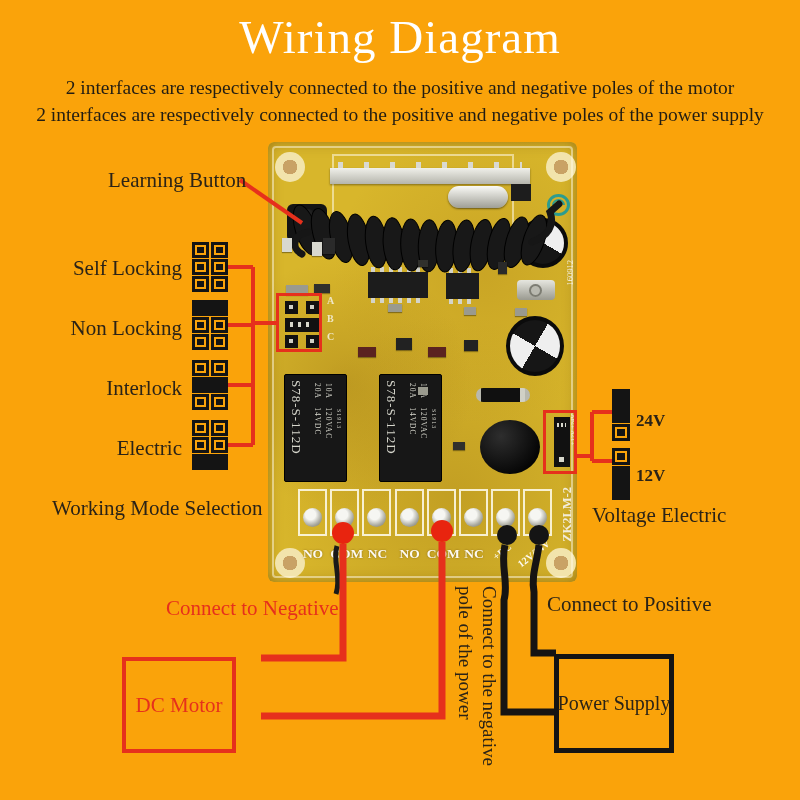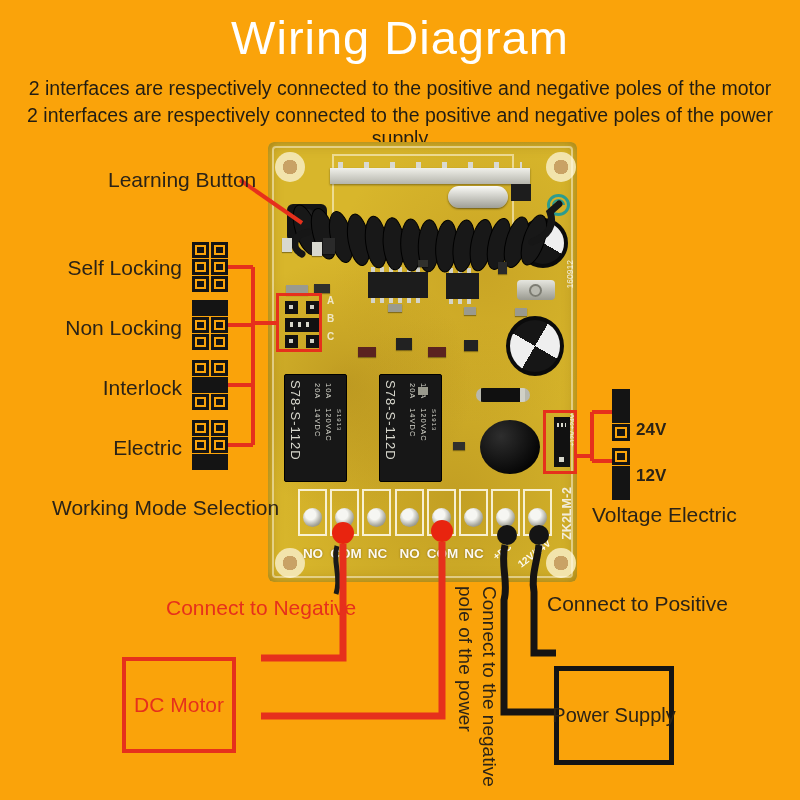--- a/index.html
+++ b/index.html
@@ -1,38 +1,38 @@
 <!DOCTYPE html>
 <html><head>
 <meta charset="utf-8">
 <style>
   html,body{margin:0;padding:0;background:#888;}
   #stage{position:relative;width:800px;height:800px;overflow:hidden;
-         background:#FAA30A;font-family:Liberation Sans, sans-serif;}
+         background:#FAA30A;font-family:Liberation Serif, serif;}
   #stage *{box-sizing:border-box;}
   .abs{position:absolute;}
 
   
   .title{left:0;top:10px;width:800px;text-align:center;color:#fff;
          font-size:47px;font-weight:500;letter-spacing:1px;}
   .sub{left:0;width:800px;text-align:center;color:#221d13;font-size:19.5px;}
   .sub1{top:77px;} .sub2{top:104px;}
 
   
   .lbl{color:#2b2317;font-size:21px;white-space:nowrap;z-index:6;}
   .red{color:#E6301C;}
   .rlabel{width:146px;text-align:right;}
   .bold17{font-size:17px;font-weight:bold;}
   .vert{writing-mode:vertical-rl;white-space:nowrap;}
   .lines20{font-size:20px;line-height:21.5px;white-space:nowrap;}
 
   
   .annbox{display:flex;align-items:center;justify-content:center;z-index:6;background:transparent;}
   .dcbox{left:122px;top:657px;width:114px;height:96px;border:4px solid #E6301C;}
-  .psbox{left:554px;top:654px;width:120px;height:99px;border:5px solid #141414;margin-top:12px;}
+  .psbox{left:554px;top:654px;width:120px;height:99px;border:5px solid #141414;}
 
   
   .mode-icon{width:36px;display:flex;flex-direction:column;gap:1px;z-index:6;}
   .mrow{height:16px;display:flex;gap:2px;}
   .mrow.cap{background:#141414;}
   .mcell{flex:1;background:#141414;position:relative;}
   .mcell span{position:absolute;inset:3px;border:2.5px solid #FAA30A;background:#141414;}
   .volt-icon{width:18px;display:flex;flex-direction:column;gap:1px;z-index:6;}
   .vcap{height:34px;background:#141414;}
   .vopen{height:17px;background:#141414;position:relative;}
@@ -343,21 +343,21 @@
       <div class="vopen">
         <span></span>
       </div>
     </div>
   <div class="abs volt-icon" style="left:612px;top:448px">
       <div class="vopen">
         <span></span>
       </div>
       <div class="vcap"></div>
     </div>
-  <div class="abs lbl bold17" style="left:636px;top:420px">24V</div>
+  <div class="abs lbl bold17" style="left:636px;top:411px">24V</div>
   <div class="abs lbl bold17" style="left:636px;top:466px">12V</div>
   <div class="abs lbl" style="left:592px;top:503px">Voltage Electric</div>
 
   <div class="abs lbl red" style="left:166px;top:596px">Connect to Negative</div>
   <div class="abs lbl" style="left:547px;top:592px">Connect to Positive</div>
   <div class="abs lbl vert" style="left:478px;top:586px;font-size:19px">Connect to the negative</div>
   <div class="abs lbl vert" style="left:454px;top:586px;font-size:19px">pole of the power</div>
 
   <div class="abs annbox dcbox">
     <span class="lbl red">DC Motor</span>

